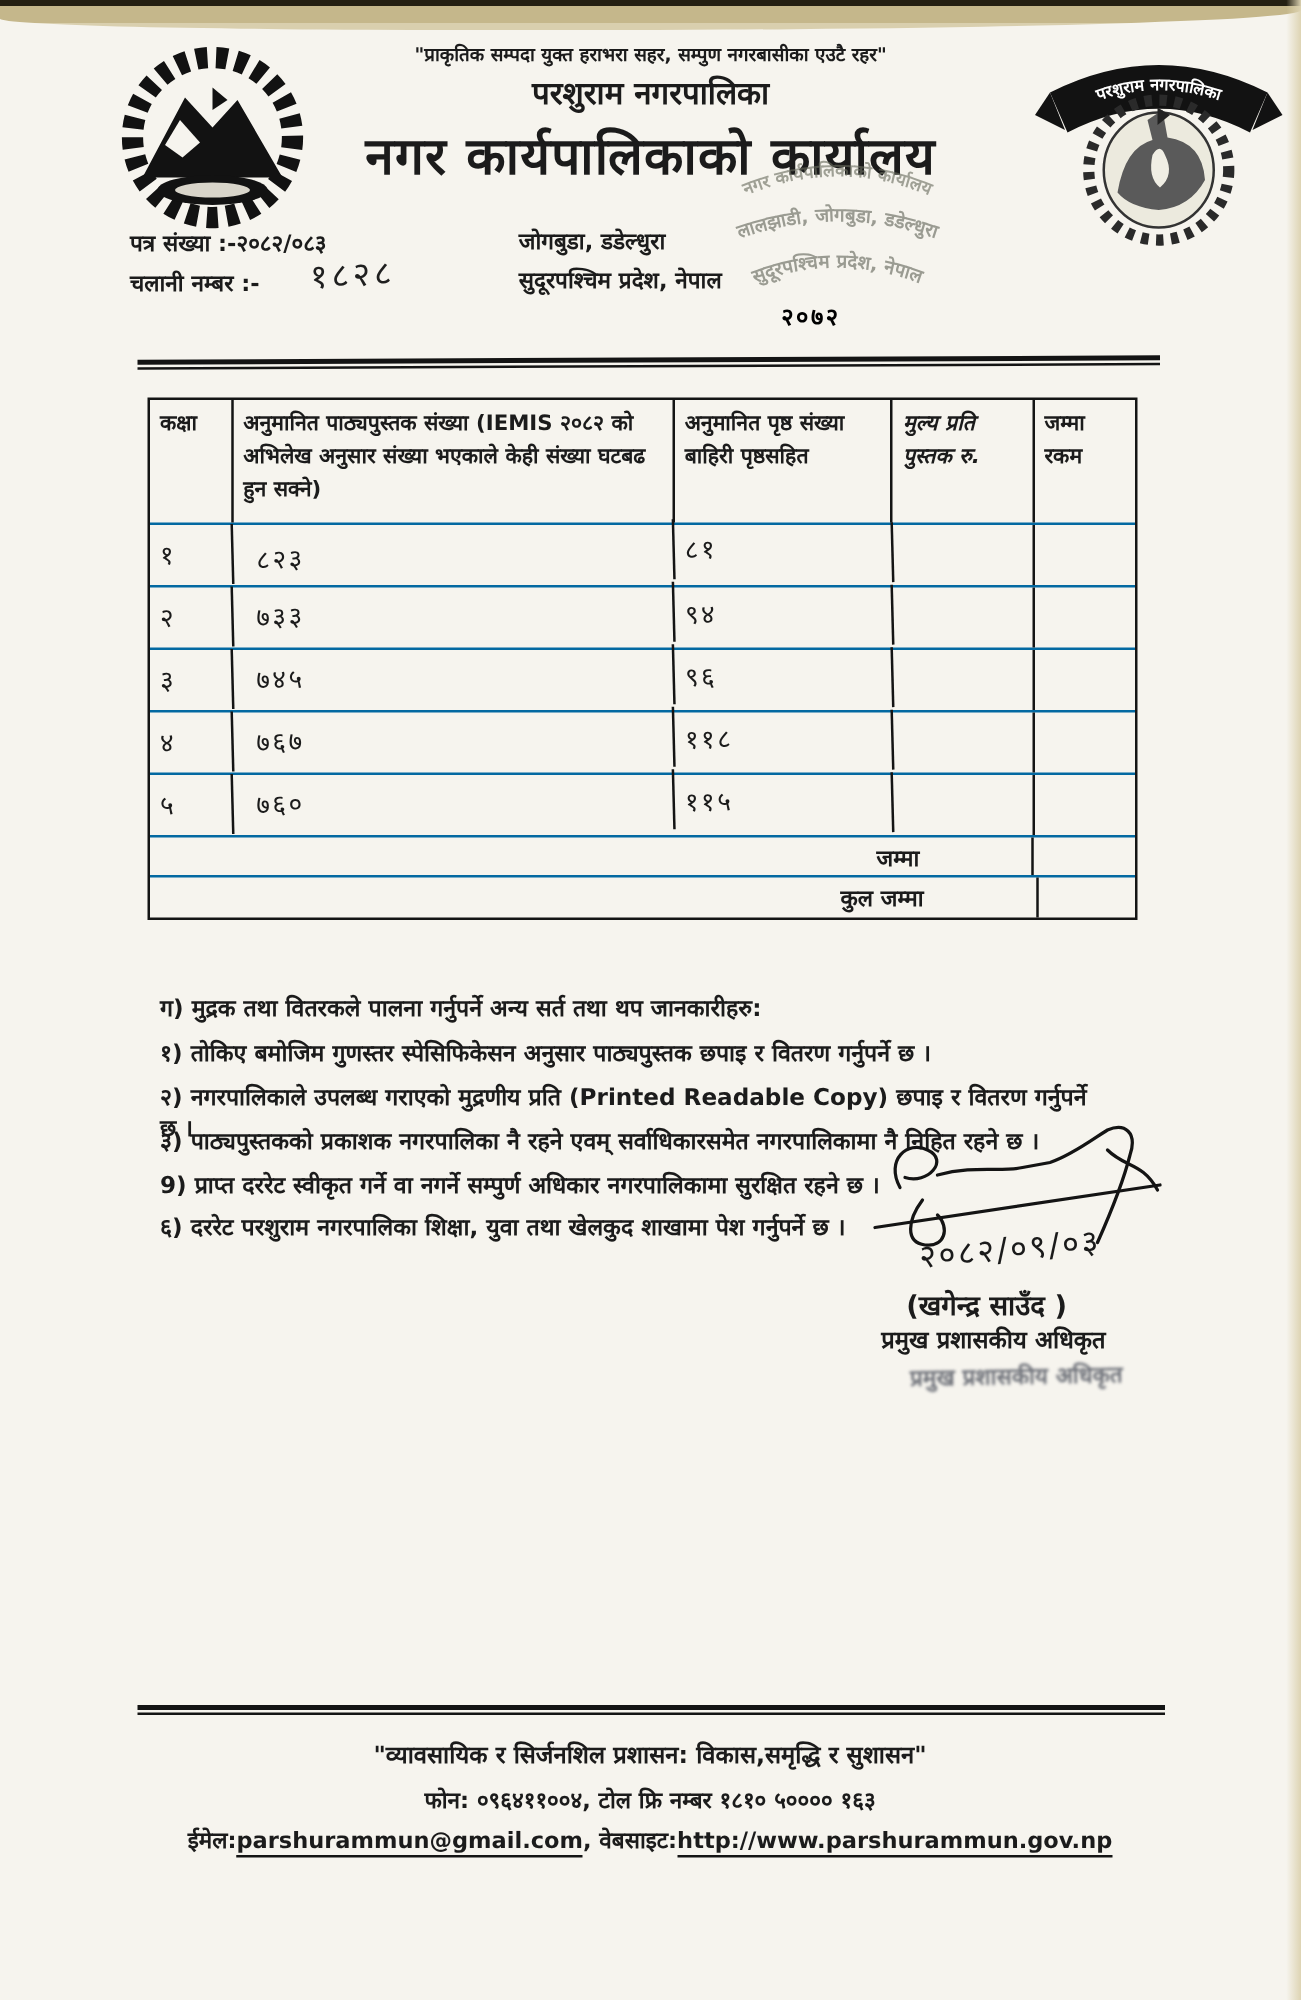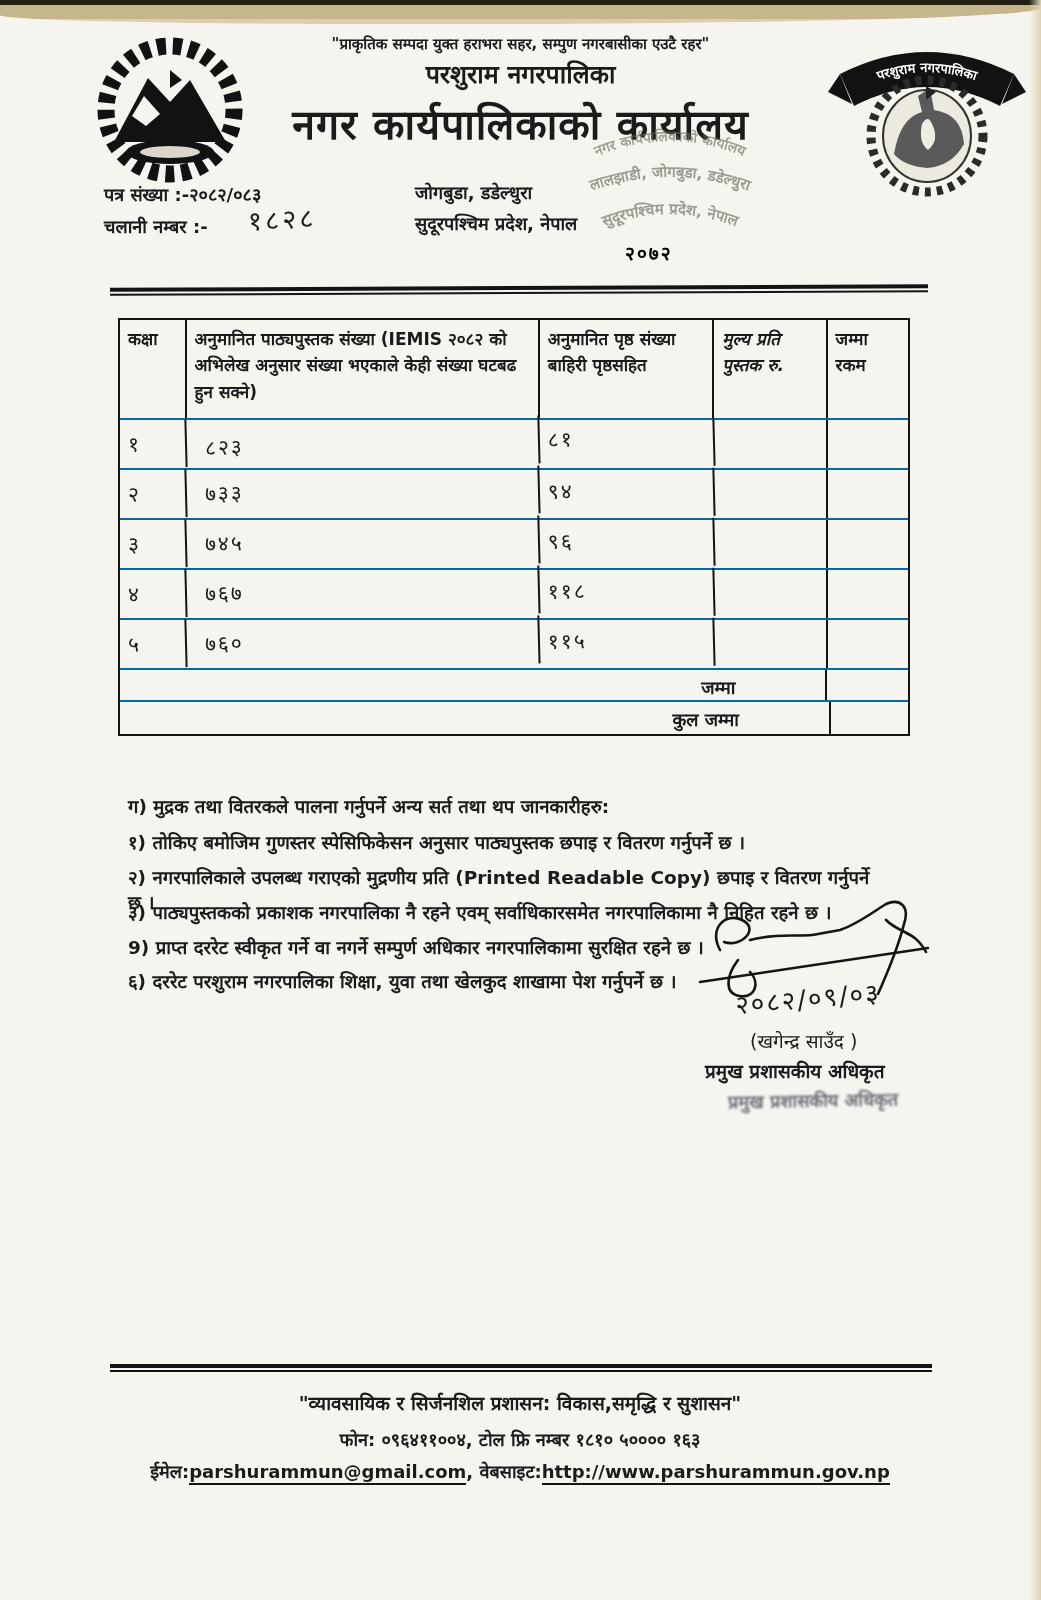--- a/index.html
+++ b/index.html
@@ -41,21 +41,21 @@
   .drow { height:50px; }
   .drow .tcell { font-weight:400; }
   .dval { font-size:21px; transform:rotate(-1.5deg); letter-spacing:2px; padding-top:8px; }
   .srow { height:32px; }
   .scell-main { width:711px; border-right:2px solid #141414; text-align:right;
     padding:4px 90px 0 8px; font-size:18px; font-weight:700; }
   .scell-last { width:81px; }
 
   .note { left:110px; width:760px; font-size:18.5px; font-weight:600;margin-left:18px; }
 
-  .sig-name  { font-size:19px; font-weight:400;margin-left:25px; }
+  .sig-name  { font-size:22px; font-weight:700; }
   .sig-title { font-size:19px; font-weight:700; }
   .sig-stamp { font-size:18px; font-weight:700; color:#565a64; filter:blur(1.1px); opacity:.85; transform:rotate(-1deg); }
   .sig-date  { font-size:26px; transform:rotate(-5deg); letter-spacing:2px; color:#1a1a1a; }
 
   .footer-wrap { left:60px; width:920px; text-align:center; }
   .f-quote { font-size:19px; font-weight:700; }
   .f-phone { font-size:18px; font-weight:700; }
   .f-email { font-size:18px; font-weight:700; }
   .ulink { border-bottom:2px solid #141414; padding-bottom:1px; }
 

